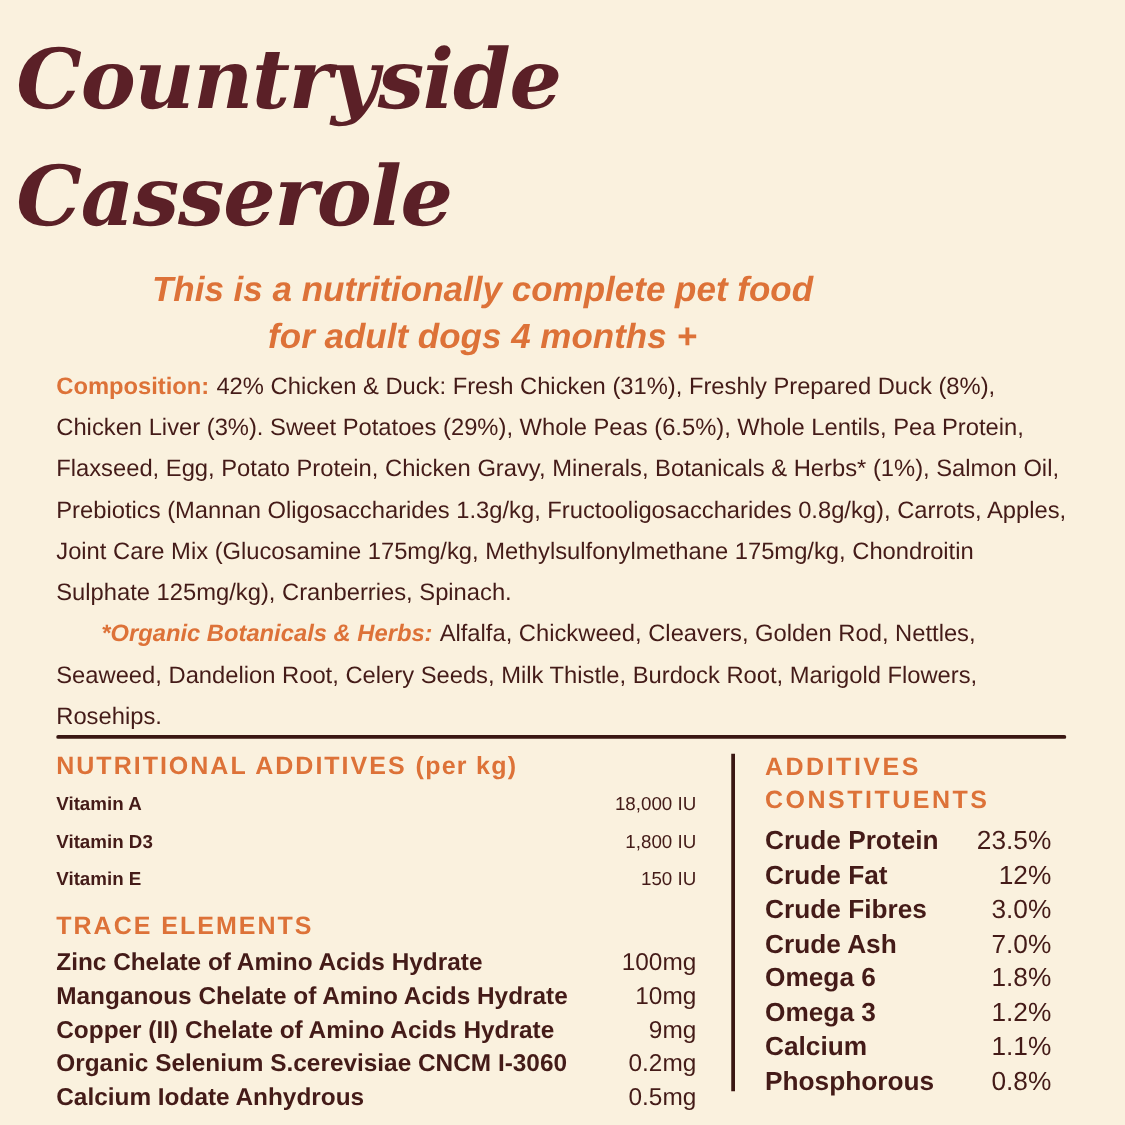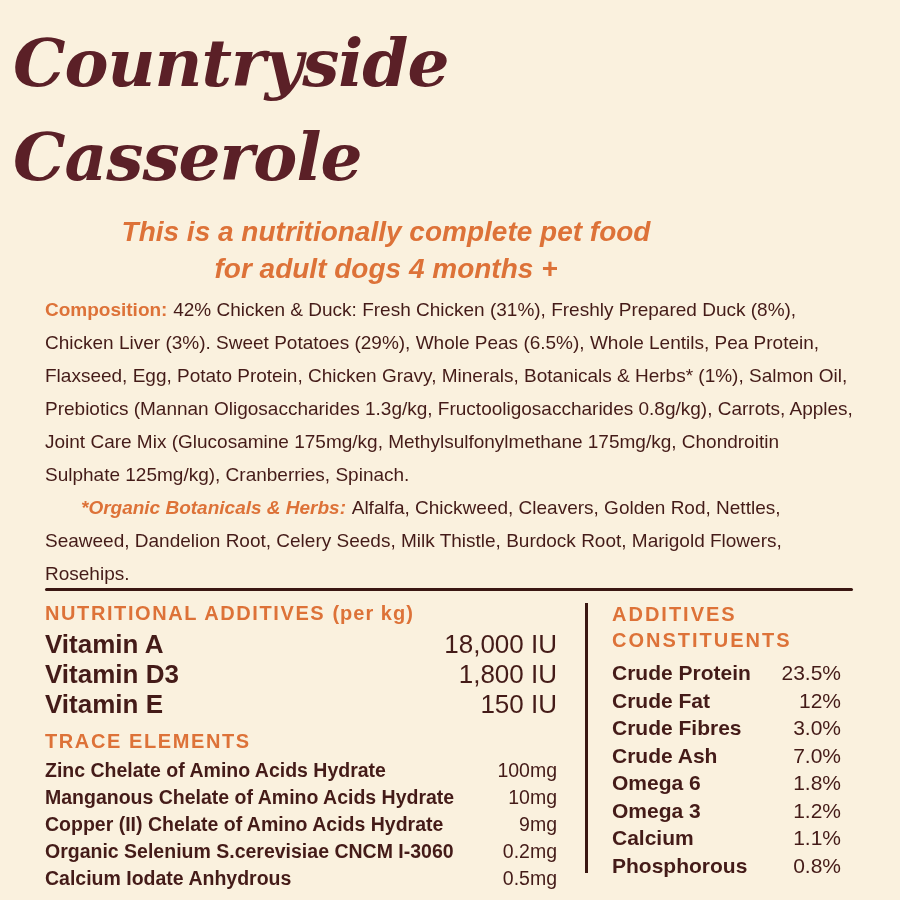--- a/index.html
+++ b/index.html
@@ -69,21 +69,21 @@
   }
   .sec-heading .suffix{letter-spacing:1px;}
   .sec-heading.second{margin-top:10px;}
   .sec-heading.two-line{letter-spacing:2px;line-height:26px;margin-bottom:6px;}
 
   .row{
     display:flex;justify-content:space-between;align-items:baseline;
     white-space:nowrap;
   }
   .rl{font-weight:bold;}
-  .rows.vitamins .row{font-size:26px;line-height:30px;}
+  .rows.vitamins .row{font-size:15px;line-height:30px;}
   .rows.trace .row{font-size:19.5px;line-height:27px;}
   .rows.analytical .row{font-size:21px;line-height:27.5px;}
 </style>
 </head>
 <body>
 
 <div class="label">
 
   <div class="title">
     <div>Countryside</div>

